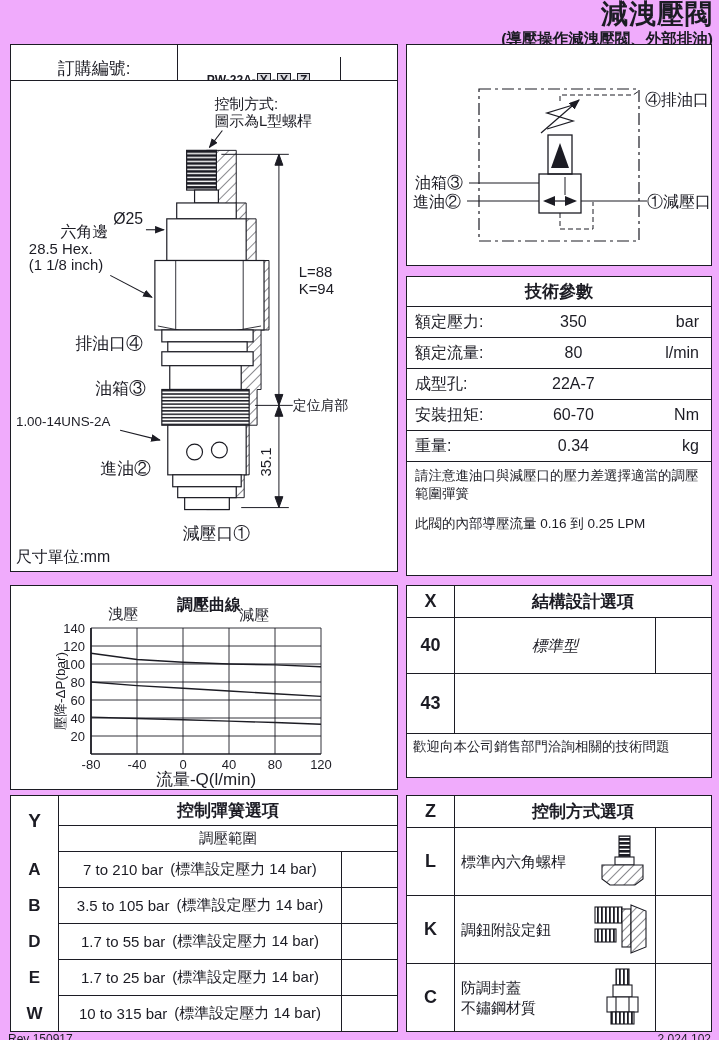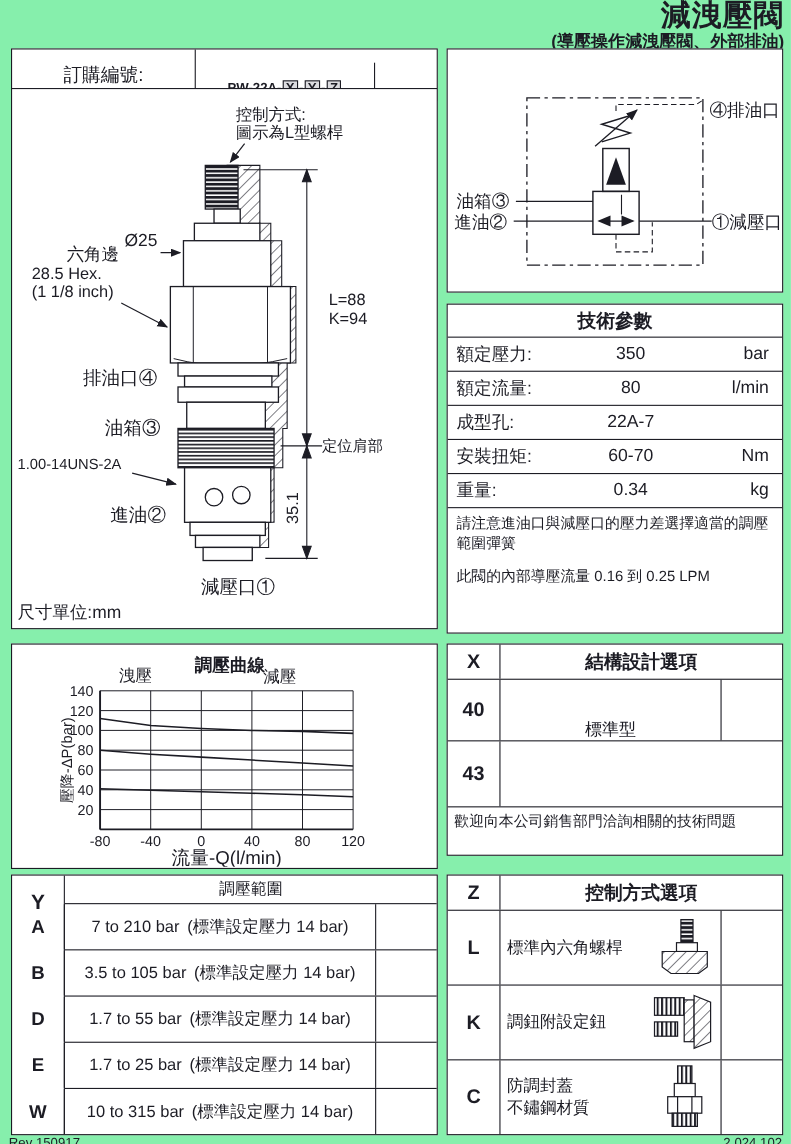--- a/index.html
+++ b/index.html
@@ -1,18 +1,18 @@
 <!DOCTYPE html>
 <html><head>
 <meta charset="utf-8">
 <style>
   * { margin:0; padding:0; box-sizing:border-box; }
   html,body { width:719px; height:1040px; overflow:hidden; background:#fff;
     font-family:"Liberation Sans", sans-serif; color:#1c1c24; }
-  .page { position:relative; width:719px; height:1040px; background:#86efac; }
+  .page { position:relative; width:719px; height:1040px; background:#f0abfc; }
   .box { position:absolute; border:1.6px solid #1c1c24; background:#fff; }
 
   
   .title-block { position:absolute; top:0; right:6px; text-align:right; line-height:1.1; }
   .title-main { font-size:27px; font-weight:bold; letter-spacing:1px; }
   .title-sub  { font-size:15.5px; font-weight:bold; }
 
   
   .order-box { left:10px; top:44px; width:388px; height:48px; display:flex; }
   .order-cell { display:flex; align-items:center; justify-content:center; height:100%; }
@@ -43,22 +43,22 @@
 
   
   .opt-head { display:flex; border-bottom:1.4px solid #1c1c24; align-items:stretch; }
   .code-cell { width:48px; border-right:1.4px solid #1c1c24; display:flex;
     align-items:center; justify-content:center; font-weight:bold; font-size:18px; }
   .opt-title { flex:1; display:flex; align-items:center; justify-content:center;
     font-weight:bold; font-size:17px; }
   .opt-row { display:flex; border-bottom:1.4px solid #1c1c24; align-items:stretch; }
   .opt-row:last-child { border-bottom:none; }
   .opt-mid { flex:1; border-right:1.4px solid #1c1c24; display:flex;
-    align-items:flex-end; justify-content:center; text-align:center;
-    font-size:15.5px; line-height:1.25; }
+    align-items:center; justify-content:center; text-align:center;
+    font-size:15.5px; line-height:1.25;font-style:italic; }
   .opt-end { width:55px; }
 
   .x-table { left:406px; top:585px; width:306px; height:193px; display:flex; flex-direction:column; }
   .x-table .opt-head { height:32px; }
   .x-row1 { height:56px; } .x-row2 { height:60px; }
   .x-note { flex:1; font-size:13.5px; padding:4px 6px; line-height:1.3; }
 
   .y-table { left:10px; top:795px; width:388px; height:237px; display:flex; }
   .y-left { width:48px; border-right:1.4px solid #1c1c24; display:flex;
     align-items:flex-start; justify-content:center; }
@@ -321,20 +321,21 @@
       <div class="opt-end"></div>
     </div>
     <div class="x-note">歡迎向本公司銷售部門洽詢相關的技術問題</div>
   </div>
 
   <div class="box y-table">
     <div class="y-left">
       <span>Y</span>
     </div>
     <div class="y-right">
+      <div class="y-h1">控制彈簧選項</div>
       <div class="y-h2">調壓範圍</div>
       <div class="y-row">
         <div class="y-code">A</div>
         <div class="y-mid">
           <span>7 to 210 bar</span>
           <span>(標準設定壓力 14 bar)</span>
         </div>
         <div class="y-end"></div>
       </div>
       <div class="y-row">

